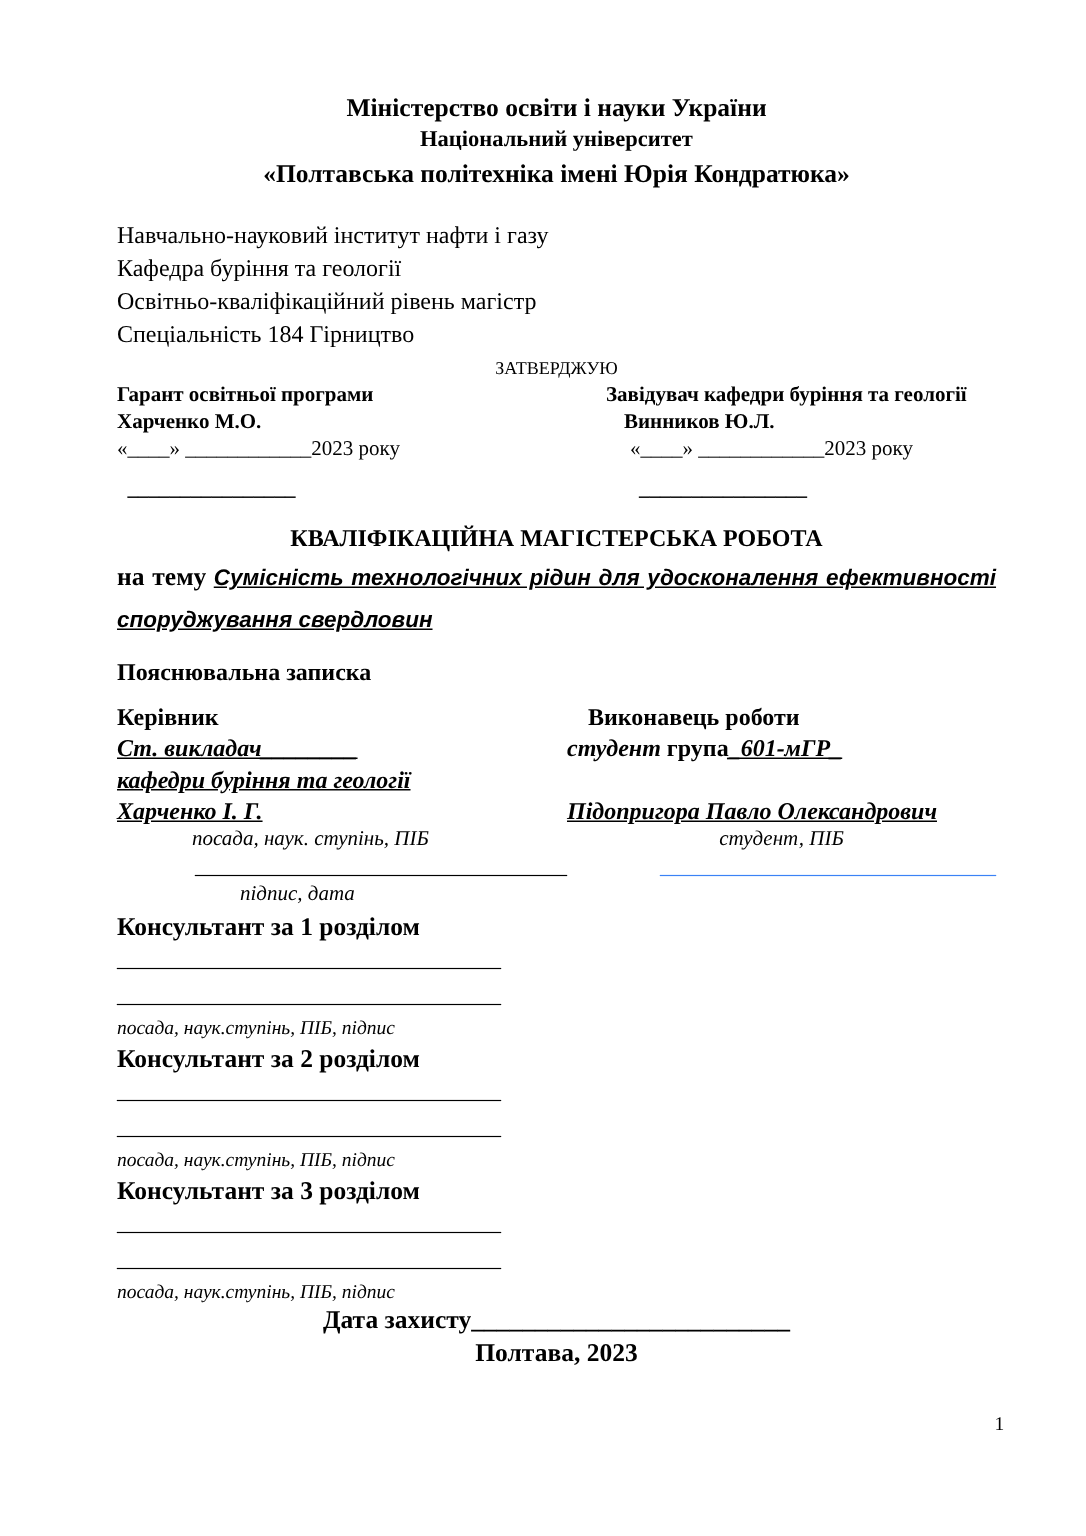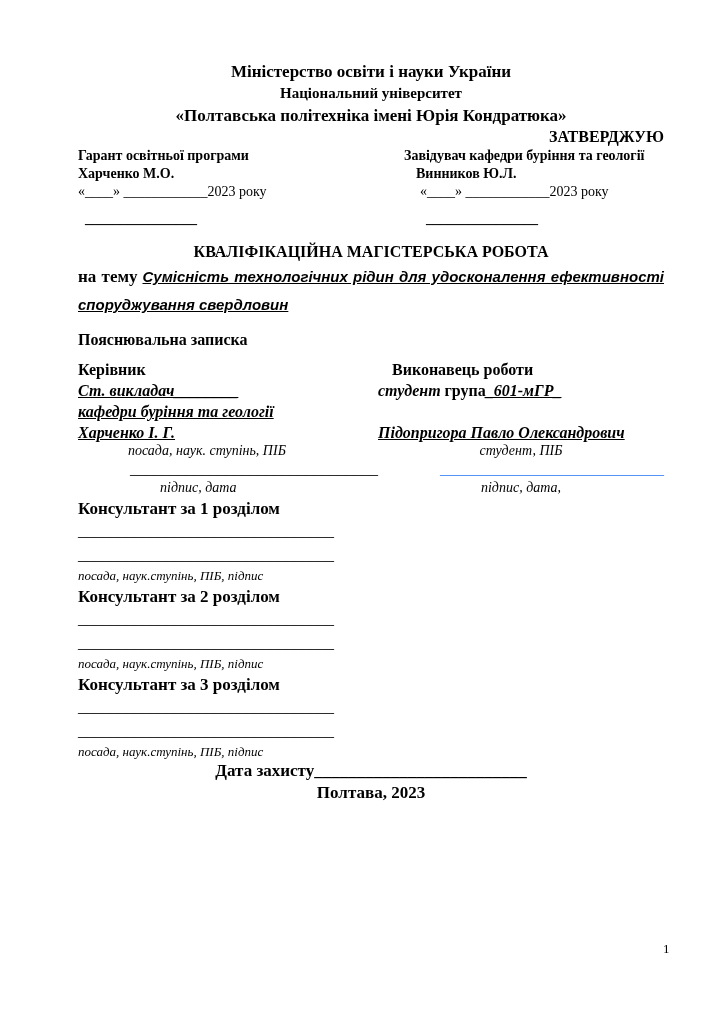--- a/index.html
+++ b/index.html
@@ -16,21 +16,21 @@
     position:absolute;
     left:78px; top:60px;
     width:586px;
   }
   
   .hdr { text-align:center; font-weight:bold; }
   .hdr-l1 { font-size:17px; line-height:23px; }
   .hdr-l2 { font-size:15px; line-height:21px; }
   .hdr-l3 { font-size:17px; line-height:23px; }
   .institute { margin-top:20px; font-size:16px; line-height:22px; }
-  .approve-label { text-align:right; font-weight:bold; font-size:16px; line-height:20px; }
+  .approve-label { text-align:center; font-weight:normal; font-size:12px; line-height:20px; }
   
   .approval-row { display:flex; font-size:14px; line-height:18px; }
   .appr-left  { width:326px; }
   .appr-right { width:260px; }
   .appr-role, .appr-name { font-weight:bold; }
   .appr-right .appr-name { padding-left:12px; }
   .appr-right .appr-date { padding-left:16px; }
   .appr-date { font-weight:normal; }
   .appr-sign { font-weight:bold; margin-top:8px; line-height:20px; padding-left:7px; }
   .appr-right .appr-sign { padding-left:22px; }
@@ -77,20 +77,26 @@
 
 <div class="page">
   <div class="content">
 
     <div class="hdr">
       <div class="hdr-l1">Міністерство освіти і науки України</div>
       <div class="hdr-l2">Національний університет</div>
       <div class="hdr-l3">«Полтавська політехніка імені Юрія Кондратюка»</div>
     </div>
 
+    <div class="institute">
+      <div>Навчально-науковий інститут нафти і газу</div>
+      <div>Кафедра буріння та геології</div>
+      <div>Освітньо-кваліфікаційний рівень магістр</div>
+      <div>Спеціальність 184 Гірництво</div>
+    </div>
 
     <div class="approve-label">ЗАТВЕРДЖУЮ</div>
     <div class="approval-row">
       <div class="appr-left">
         <div class="appr-role">Гарант освітньої програми</div>
         <div class="appr-name">Харченко М.О.</div>
         <div class="appr-date">«____» ____________2023 року</div>
         <div class="appr-sign">________________</div>
       </div>
       <div class="appr-right">
@@ -116,21 +122,20 @@
         <div class="sign-line">_______________________________</div>
         <div class="sign-caption">підпис, дата</div>
       </div>
       <div class="col-exe">
         <div class="hdr-exe">Виконавець роботи</div>
         <div><span class="bi">студент</span> <span class="bold">група</span><span class="bi-u">_601-мГР_</span></div>
         <div class="spacer-line"></div>
         <div class="bi-u">Підопригора Павло Олександрович</div>
         <div class="caption">студент, ПІБ</div>
         <div class="sign-line">____________________________</div>
-        <div class="sign-caption">підпис, дата,</div>
       </div>
     </div>
 
     <div class="consultant">
       <div class="c-header">Консультант за 1 розділом</div>
       <div class="c-line">________________________________</div>
       <div class="c-line">________________________________</div>
       <div class="c-caption">посада, наук.ступінь, ПІБ, підпис</div>
     </div>
     <div class="consultant">

